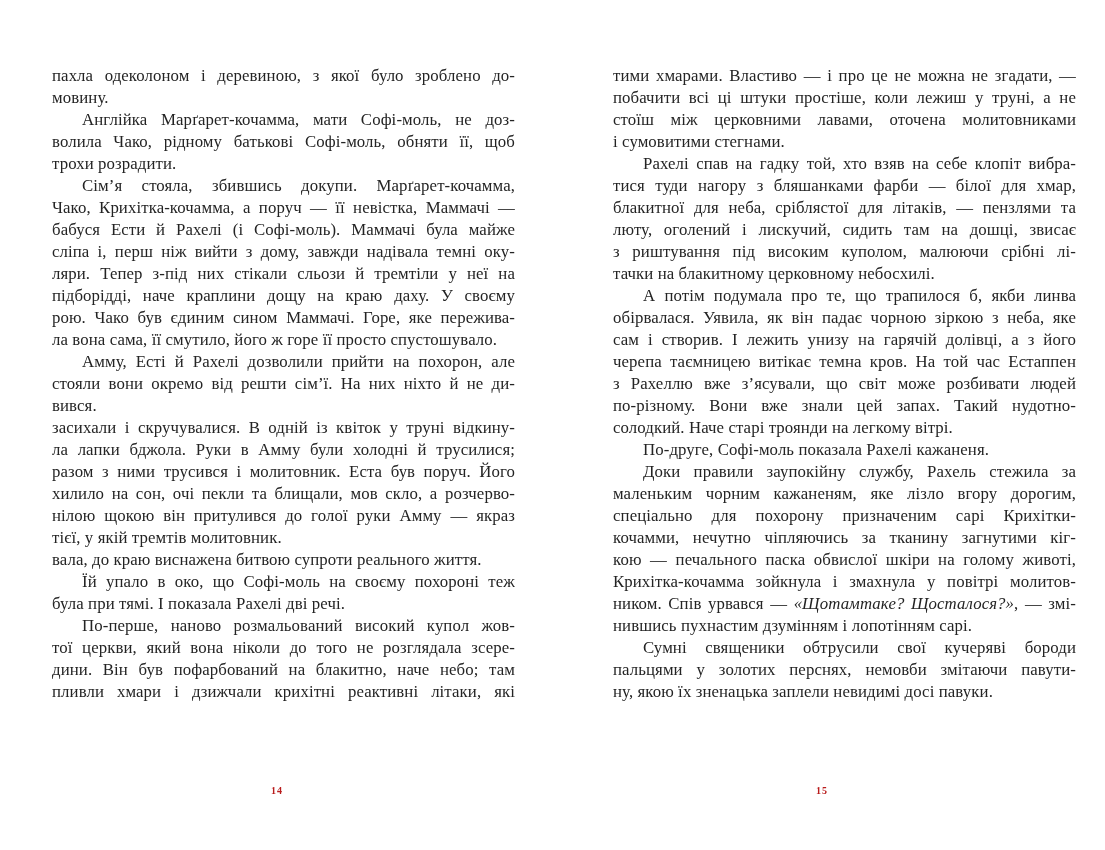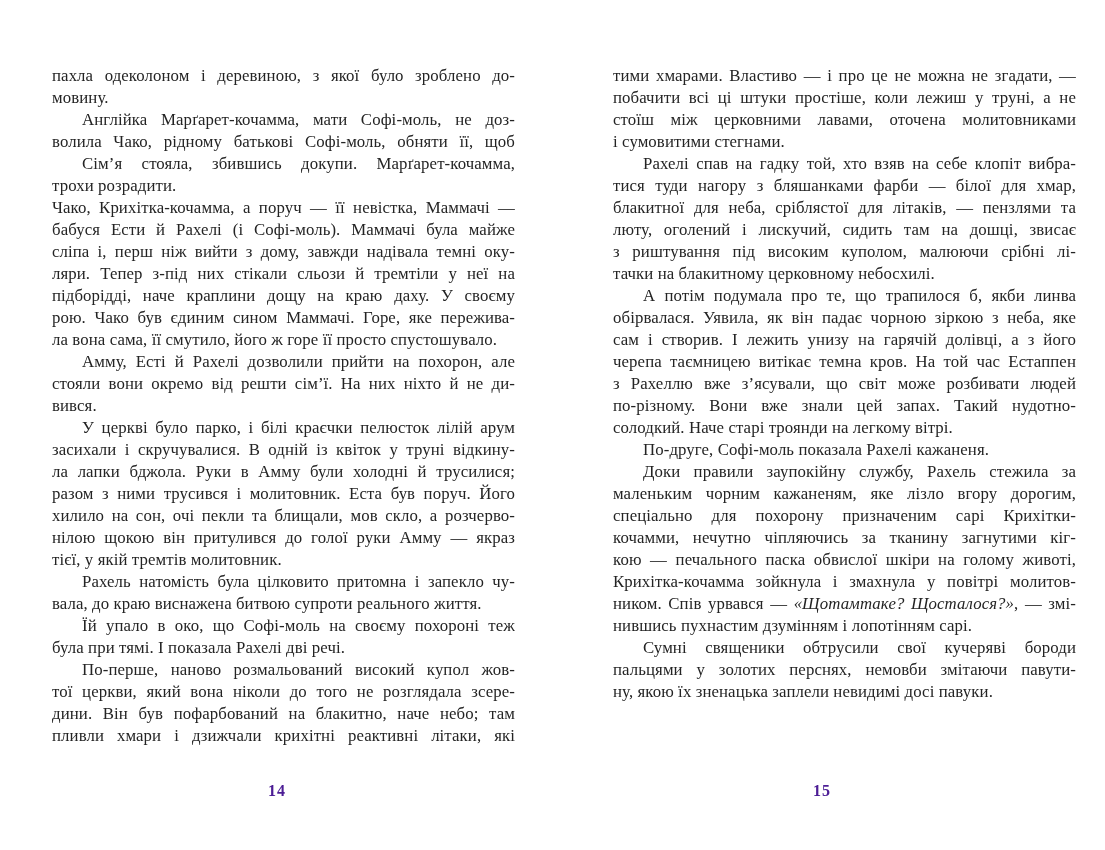--- a/index.html
+++ b/index.html
@@ -38,59 +38,57 @@
   }
   .line.indent { text-indent: 30px; }
   .line.end    { text-align-last: left; }
   .em { font-style: italic; }
   .page-number {
     position: absolute;
     top: 783px;
     width: 60px;
     height: 16px;
     line-height: 16px;
-    font-size: 16px;
+    font-size: 10px;
     font-weight: 600;
     text-align: center;
     letter-spacing: 1px;
-    color: #4c1d95;
+    color: #b91c1c;
   }
   .page-number.left  { left: 247px; }
   .page-number.right { left: 792px; }
 </style>
 </head>
 <body>
 
 <div class="book-spread">
 
   <div class="page-column left">
       <div class="line"><span>пахла одеколоном і деревиною, з якої було зроблено до-</span></div>
       <div class="line end"><span>мовину.</span></div>
       <div class="line indent"><span>Англійка Марґарет-кочамма, мати Софі-моль, не доз-</span></div>
       <div class="line"><span>волила Чако, рідному батькові Софі-моль, обняти її, щоб</span></div>
+      <div class="line end"><span>трохи розрадити.</span></div>
       <div class="line indent"><span>Сім’я стояла, збившись докупи. Марґарет-кочамма,</span></div>
-      <div class="line end"><span>трохи розрадити.</span></div>
       <div class="line"><span>Чако, Крихітка-кочамма, а поруч — її невістка, Маммачі —</span></div>
       <div class="line"><span>бабуся Ести й Рахелі (і Софі-моль). Маммачі була майже</span></div>
       <div class="line"><span>сліпа і, перш ніж вийти з дому, завжди надівала темні оку-</span></div>
       <div class="line"><span>ляри. Тепер з-під них стікали сльози й тремтіли у неї на</span></div>
       <div class="line"><span>підборідді, наче краплини дощу на краю даху. У своєму</span></div>
       <div class="line"><span>рою. Чако був єдиним сином Маммачі. Горе, яке пережива-</span></div>
       <div class="line end"><span>ла вона сама, її смутило, його ж горе її просто спустошувало.</span></div>
       <div class="line indent"><span>Амму, Есті й Рахелі дозволили прийти на похорон, але</span></div>
       <div class="line"><span>стояли вони окремо від решти сім’ї. На них ніхто й не ди-</span></div>
       <div class="line end"><span>вився.</span></div>
-      <div class="line indent"><span>У церкві було парко, і білі краєчки пелюсток лілій арум</span></div>
       <div class="line"><span>засихали і скручувалися. В одній із квіток у труні відкину-</span></div>
       <div class="line"><span>ла лапки бджола. Руки в Амму були холодні й трусилися;</span></div>
       <div class="line"><span>разом з ними трусився і молитовник. Еста був поруч. Його</span></div>
       <div class="line"><span>хилило на сон, очі пекли та блищали, мов скло, а розчерво-</span></div>
       <div class="line"><span>нілою щокою він притулився до голої руки Амму — якраз</span></div>
       <div class="line end"><span>тієї, у якій тремтів молитовник.</span></div>
-      <div class="line indent"><span>Рахель натомість була цілковито притомна і запекло чу-</span></div>
       <div class="line end"><span>вала, до краю виснажена битвою супроти реального життя.</span></div>
       <div class="line indent"><span>Їй упало в око, що Софі-моль на своєму похороні теж</span></div>
       <div class="line end"><span>була при тямі. І показала Рахелі дві речі.</span></div>
       <div class="line indent"><span>По-перше, наново розмальований високий купол жов-</span></div>
       <div class="line"><span>тої церкви, який вона ніколи до того не розглядала зсере-</span></div>
       <div class="line"><span>дини. Він був пофарбований на блакитно, наче небо; там</span></div>
       <div class="line"><span>пливли хмари і дзижчали крихітні реактивні літаки, які</span></div>
     </div>
 
   <div class="page-column right">

